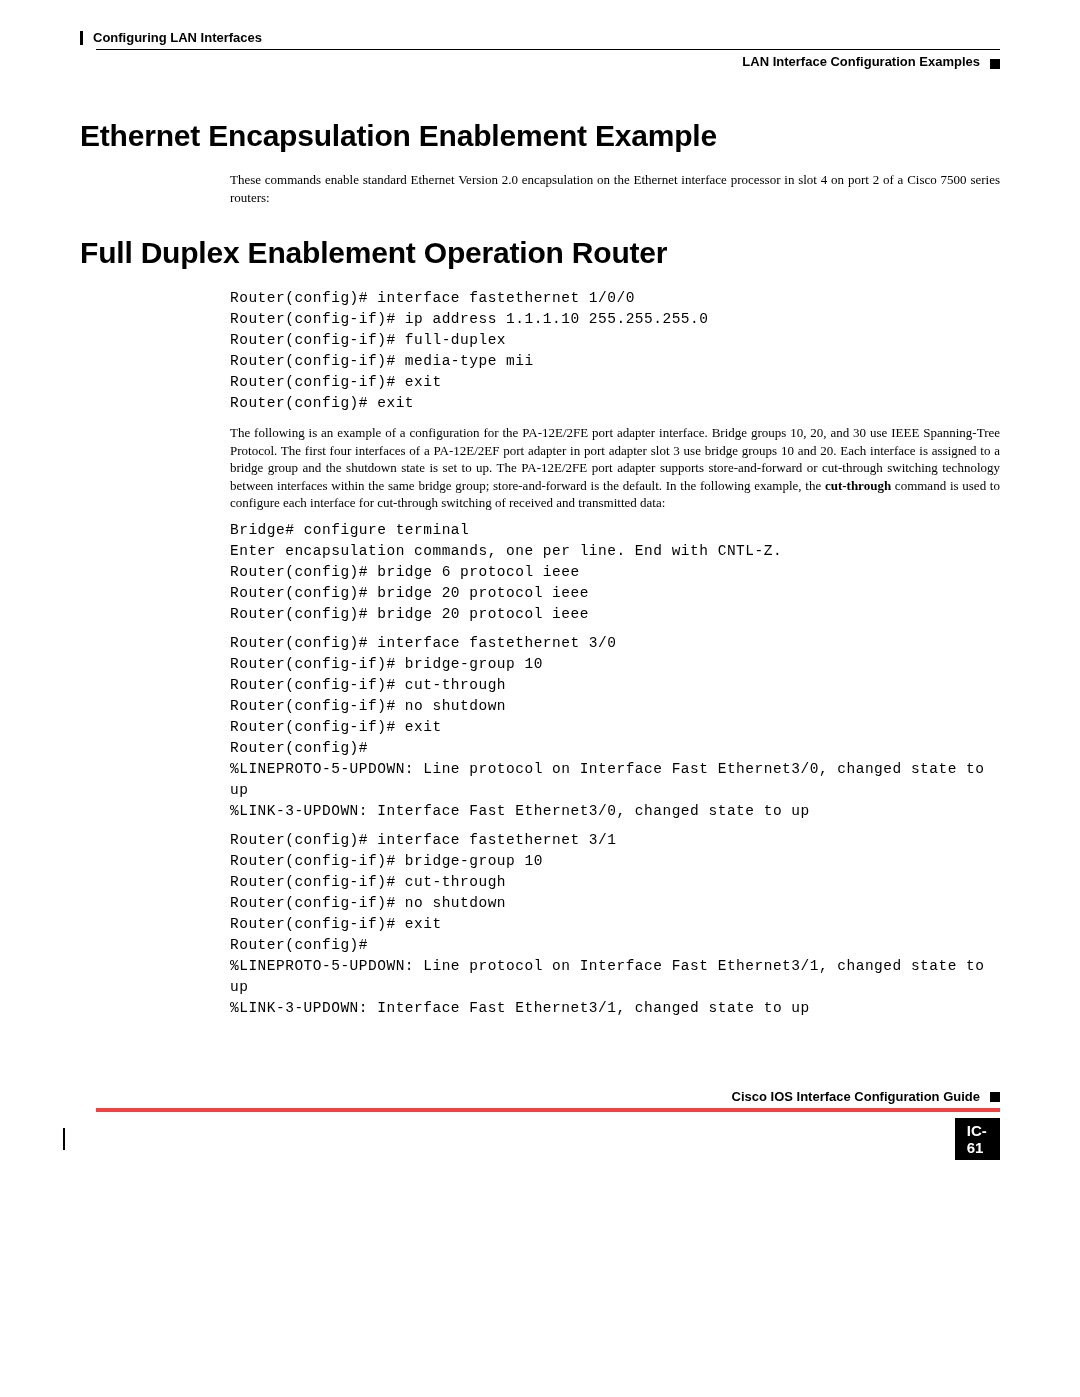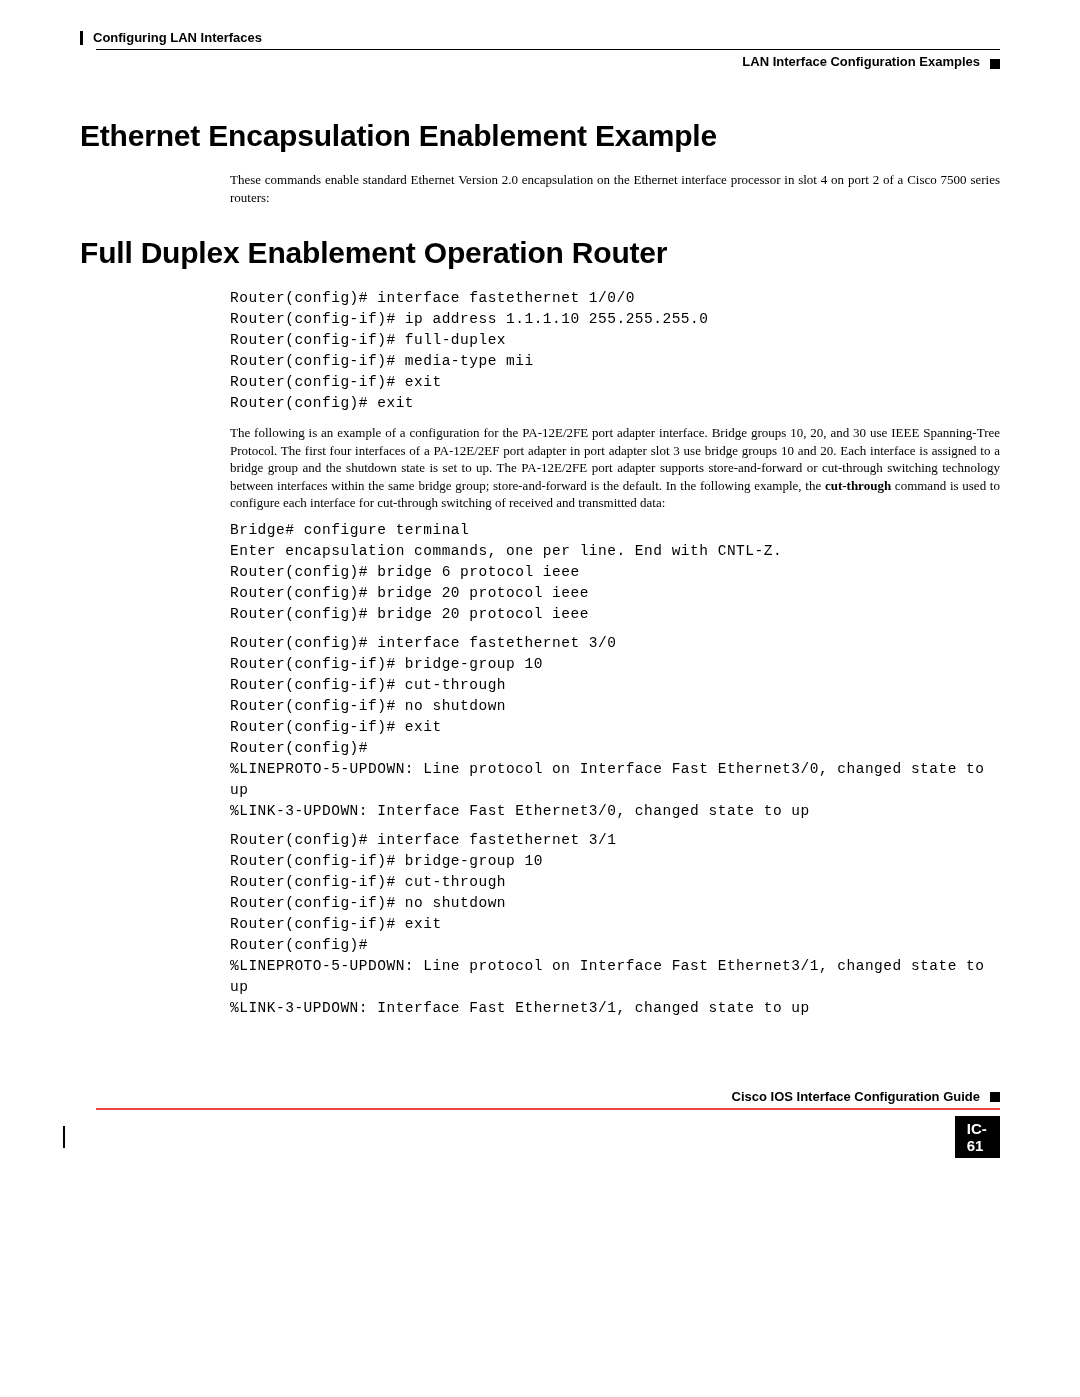--- a/index.html
+++ b/index.html
@@ -76,21 +76,21 @@
     display: flex;
     flex-direction: column;
     align-items: flex-end;
   }
   .footer-top {
     display: flex;
     align-items: center;
     justify-content: flex-end;
     width: calc(100% - 16px);
     margin-left: 16px;
-    border-bottom: 2px solid #ef4444;
+    border-bottom: 4px solid #ef4444;
     padding-bottom: 4px;
     font-family: Arial, Helvetica, sans-serif;
     font-weight: bold;
     font-size: 13px;
   }
   .footer-top .sq {
     width: 10px;
     height: 10px;
     background: #000;
     margin-left: 10px;

